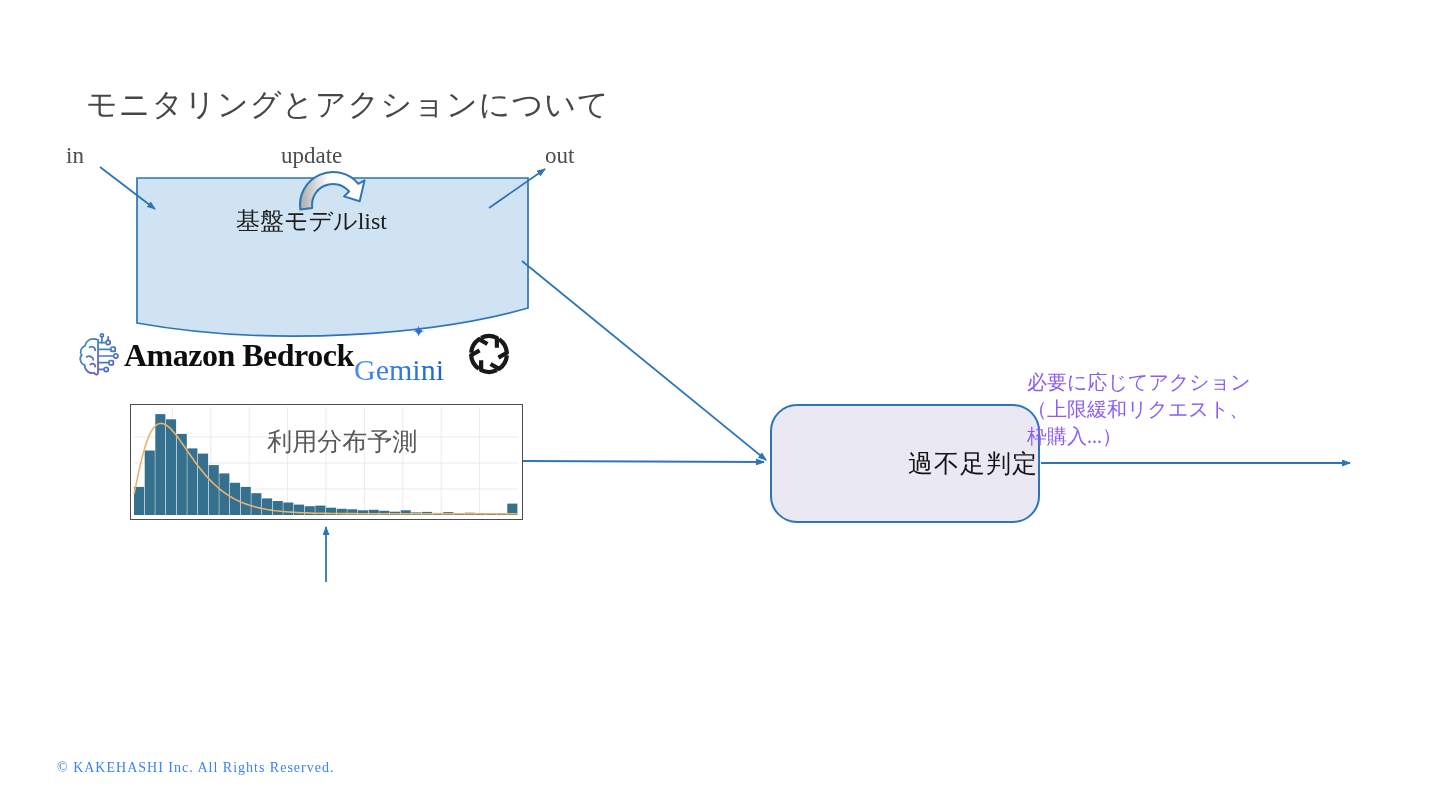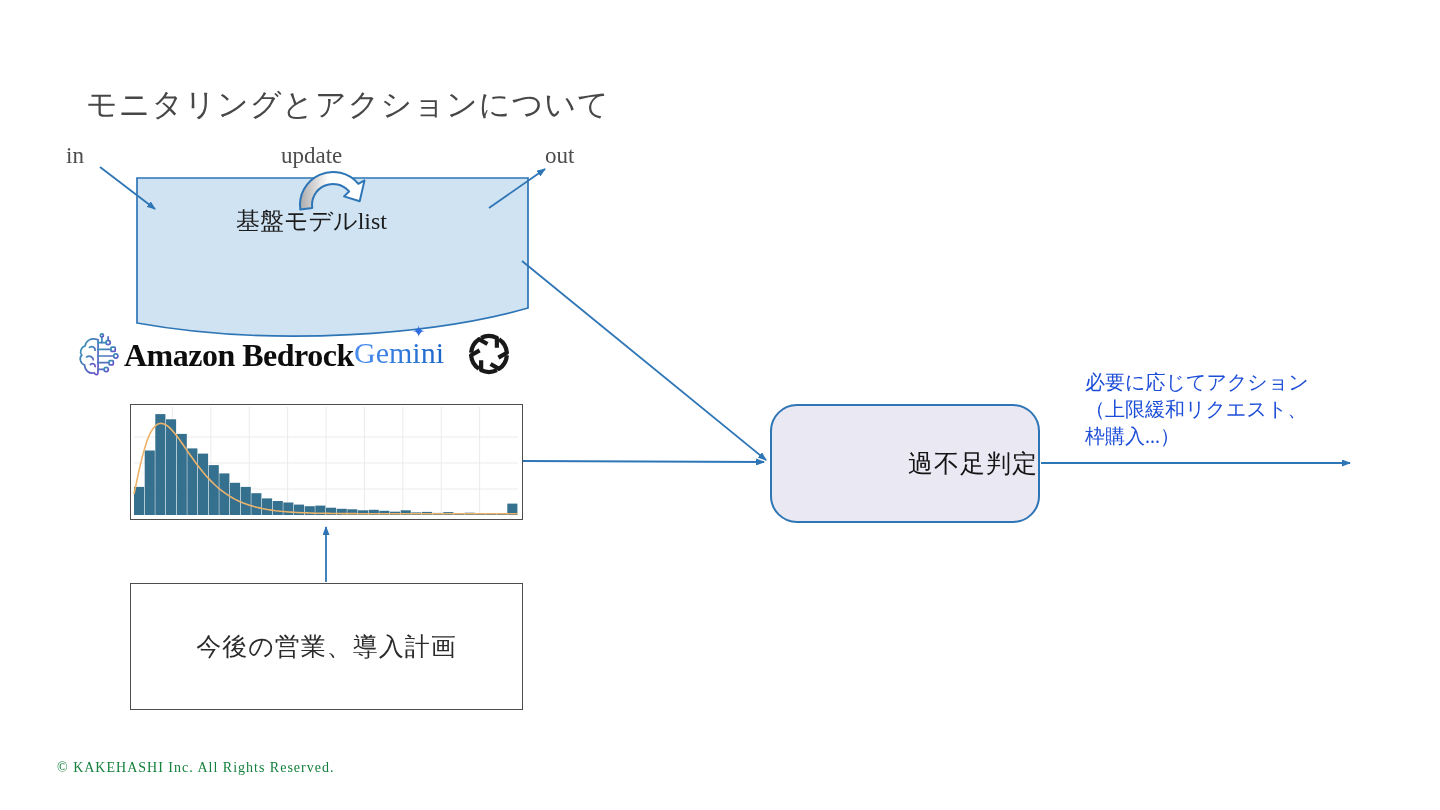--- a/index.html
+++ b/index.html
@@ -11,39 +11,39 @@
   .lbl-in{left:66px;top:143px;}
   .lbl-update{left:281px;top:143px;}
   .lbl-out{left:545px;top:143px;}
   .doc-shape{left:136px;top:177px;width:351px;height:165px;}
   .doc-text{position:absolute;left:0;top:26px;width:100%;text-align:center;
             font-size:24px;line-height:36px;color:#1c1c1c;}
   .logos{left:74px;top:328px;width:460px;height:54px;}
   .bedrock-icon{position:absolute;left:2px;top:4px;}
   .bedrock-text{position:absolute;left:50px;top:9px;font-size:32px;font-weight:bold;
                 color:#0d0d0d;letter-spacing:-0.5px;}
-  .gemini-text{position:absolute;left:280px;top:8px;font-size:30px;font-weight:500;
+  .gemini-text{position:absolute;left:280px;top:25px;font-size:30px;font-weight:500;
                color:#3c7ae4;background:linear-gradient(90deg,#4a8df0,#1b66c9);
                -webkit-background-clip:text;background-clip:text;-webkit-text-fill-color:transparent;}
   .gemini-sparkle{position:absolute;left:338px;top:-6px;font-size:16px;color:#2e6ce0;
                   -webkit-text-fill-color:#2e6ce0;}
   .openai-icon{position:absolute;left:392px;top:3px;}
   .hist-box{left:130px;top:404px;width:393px;height:116px;border:1.5px solid #4c4c4c;
             background:#ffffff;box-sizing:border-box;}
   .hist-label{position:absolute;left:54%;top:20px;transform:translateX(-50%);
               font-size:25px;color:#595959;white-space:nowrap;}
   .judge-box{left:770px;top:404px;width:270px;height:119px;border:2px solid #2e75b6;
              border-radius:27px;background:#e9e8f3;box-sizing:border-box;
              display:flex;align-items:center;justify-content:flex-end;
              font-size:25px;color:#141414;letter-spacing:1px;}
-  .action-note{left:1085px;top:369px;font-size:20px;line-height:27px;color:#1d4ed8;}
+  .action-note{left:1027px;top:369px;font-size:20px;line-height:27px;color:#8b5cf6;}
   .plan-box{left:130px;top:583px;width:393px;height:127px;border:1.5px solid #4c4c4c;
             background:#fff;box-sizing:border-box;display:flex;align-items:center;
             justify-content:center;font-size:25px;color:#2b2b2b;letter-spacing:1px;}
-  .footer{left:57px;top:760px;font-size:14px;color:#15803d;letter-spacing:1px;text-align:center;}
+  .footer{left:57px;top:760px;font-size:14px;color:#3b82f6;letter-spacing:1px;text-align:center;}
   svg{display:block;}
   .overlay{left:0;top:0;pointer-events:none;}
 </style>
 </head>
 <body>
 
 <div class="slide">
 
   <div class="abs title">モニタリングとアクションについて</div>
 
@@ -153,35 +153,33 @@
         <rect x="301.7" y="107.9" width="10.1" height="2.1" fill="#35708e"></rect>
         <rect x="312.3" y="107.1" width="10.1" height="2.9" fill="#35708e"></rect>
         <rect x="323.0" y="108.1" width="10.1" height="1.9" fill="#35708e"></rect>
         <rect x="333.7" y="107.7" width="10.1" height="2.3" fill="#35708e"></rect>
         <rect x="344.3" y="108.4" width="10.1" height="1.6" fill="#35708e"></rect>
         <rect x="355.0" y="108.1" width="10.1" height="1.9" fill="#35708e"></rect>
         <rect x="365.7" y="108.5" width="10.1" height="1.5" fill="#35708e"></rect>
         <rect x="376.3" y="98.6" width="10.1" height="11.4" fill="#35708e"></rect>
         <polyline points="3.0,89.2 5.7,76.5 8.3,64.2 11.0,52.9 13.7,43.2 16.3,35.1 19.0,28.7 21.7,24.0 24.3,20.8 27.0,18.9 29.7,18.3 32.3,18.7 35.0,19.9 37.7,21.9 40.3,24.4 43.0,27.4 45.7,30.8 48.3,34.4 51.0,38.2 53.7,42.0 56.3,45.9 59.0,49.7 61.7,53.5 64.3,57.2 67.0,60.8 69.7,64.2 72.3,67.5 75.0,70.7 77.7,73.6 80.3,76.4 83.0,79.0 85.7,81.5 88.3,83.8 91.0,85.9 93.7,87.9 96.3,89.7 99.0,91.4 101.7,93.0 104.3,94.4 107.0,95.7 109.7,96.9 112.3,98.0 115.0,99.0 117.7,100.0 120.3,100.8 123.0,101.6 125.7,102.3 128.3,102.9 131.0,103.5 133.7,104.0 136.3,104.5 139.0,104.9 141.7,105.3 144.3,105.7 147.0,106.0 149.7,106.3 152.3,106.5 155.0,106.7 157.7,107.0 160.3,107.1 163.0,107.3 165.7,107.5 168.3,107.6 171.0,107.7 173.7,107.8 176.3,107.9 179.0,108.0 181.7,108.1 184.3,108.2 187.0,108.2 189.7,108.3 192.3,108.3 195.0,108.4 197.7,108.4 200.3,108.5 203.0,108.5 205.7,108.5 208.3,108.5 211.0,108.6 213.7,108.6 216.3,108.6 219.0,108.6 221.7,108.6 224.3,108.6 227.0,108.7 229.7,108.7 232.3,108.7 235.0,108.7 237.7,108.7 240.3,108.7 243.0,108.7 245.7,108.7 248.3,108.7 251.0,108.7 253.7,108.7 256.3,108.7 259.0,108.7 261.7,108.7 264.3,108.7 267.0,108.7 269.7,108.7 272.3,108.7 275.0,108.7 277.7,108.7 280.3,108.7 283.0,108.7 285.7,108.7 288.3,108.7 291.0,108.7 293.7,108.7 296.3,108.7 299.0,108.7 301.7,108.7 304.3,108.7 307.0,108.7 309.7,108.7 312.3,108.8 315.0,108.8 317.7,108.8 320.3,108.8 323.0,108.8 325.7,108.8 328.3,108.8 331.0,108.8 333.7,108.8 336.3,108.8 339.0,108.8 341.7,108.8 344.3,108.8 347.0,108.8 349.7,108.8 352.3,108.8 355.0,108.8 357.7,108.8 360.3,108.8 363.0,108.8 365.7,108.8 368.3,108.8 371.0,108.8 373.7,108.8 376.3,108.8 379.0,108.8 381.7,108.8 384.3,108.8 387.0,108.8" fill="none" stroke="#edb36a" stroke-width="1.6"></polyline>
       </svg>
+    <div class="hist-label">利用分布予測</div>
   </div>
 
   <div class="abs judge-box">
     <span>過不足判定</span>
   </div>
 
   <div class="abs action-note">
     <div>必要に応じてアクション</div>
     <div>（上限緩和リクエスト、</div>
     <div>枠購入...）</div>
   </div>
 
-  <div class="abs plan-box">
-    <span>今後の営業、導入計画</span>
-  </div>
 
   <div class="abs footer">© KAKEHASHI Inc. All Rights Reserved.</div>
 
   <svg class="abs overlay" width="1440" height="810">
     <defs>
       <marker id="ah" markerWidth="9" markerHeight="7" refX="8" refY="3.5" orient="auto" markerUnits="userSpaceOnUse">
         <path d="M0,0 L9,3.5 L0,7 Z" fill="#2e75b6"></path>
       </marker>
     </defs>
     <g stroke="#2e75b6" stroke-width="1.8" fill="none">

